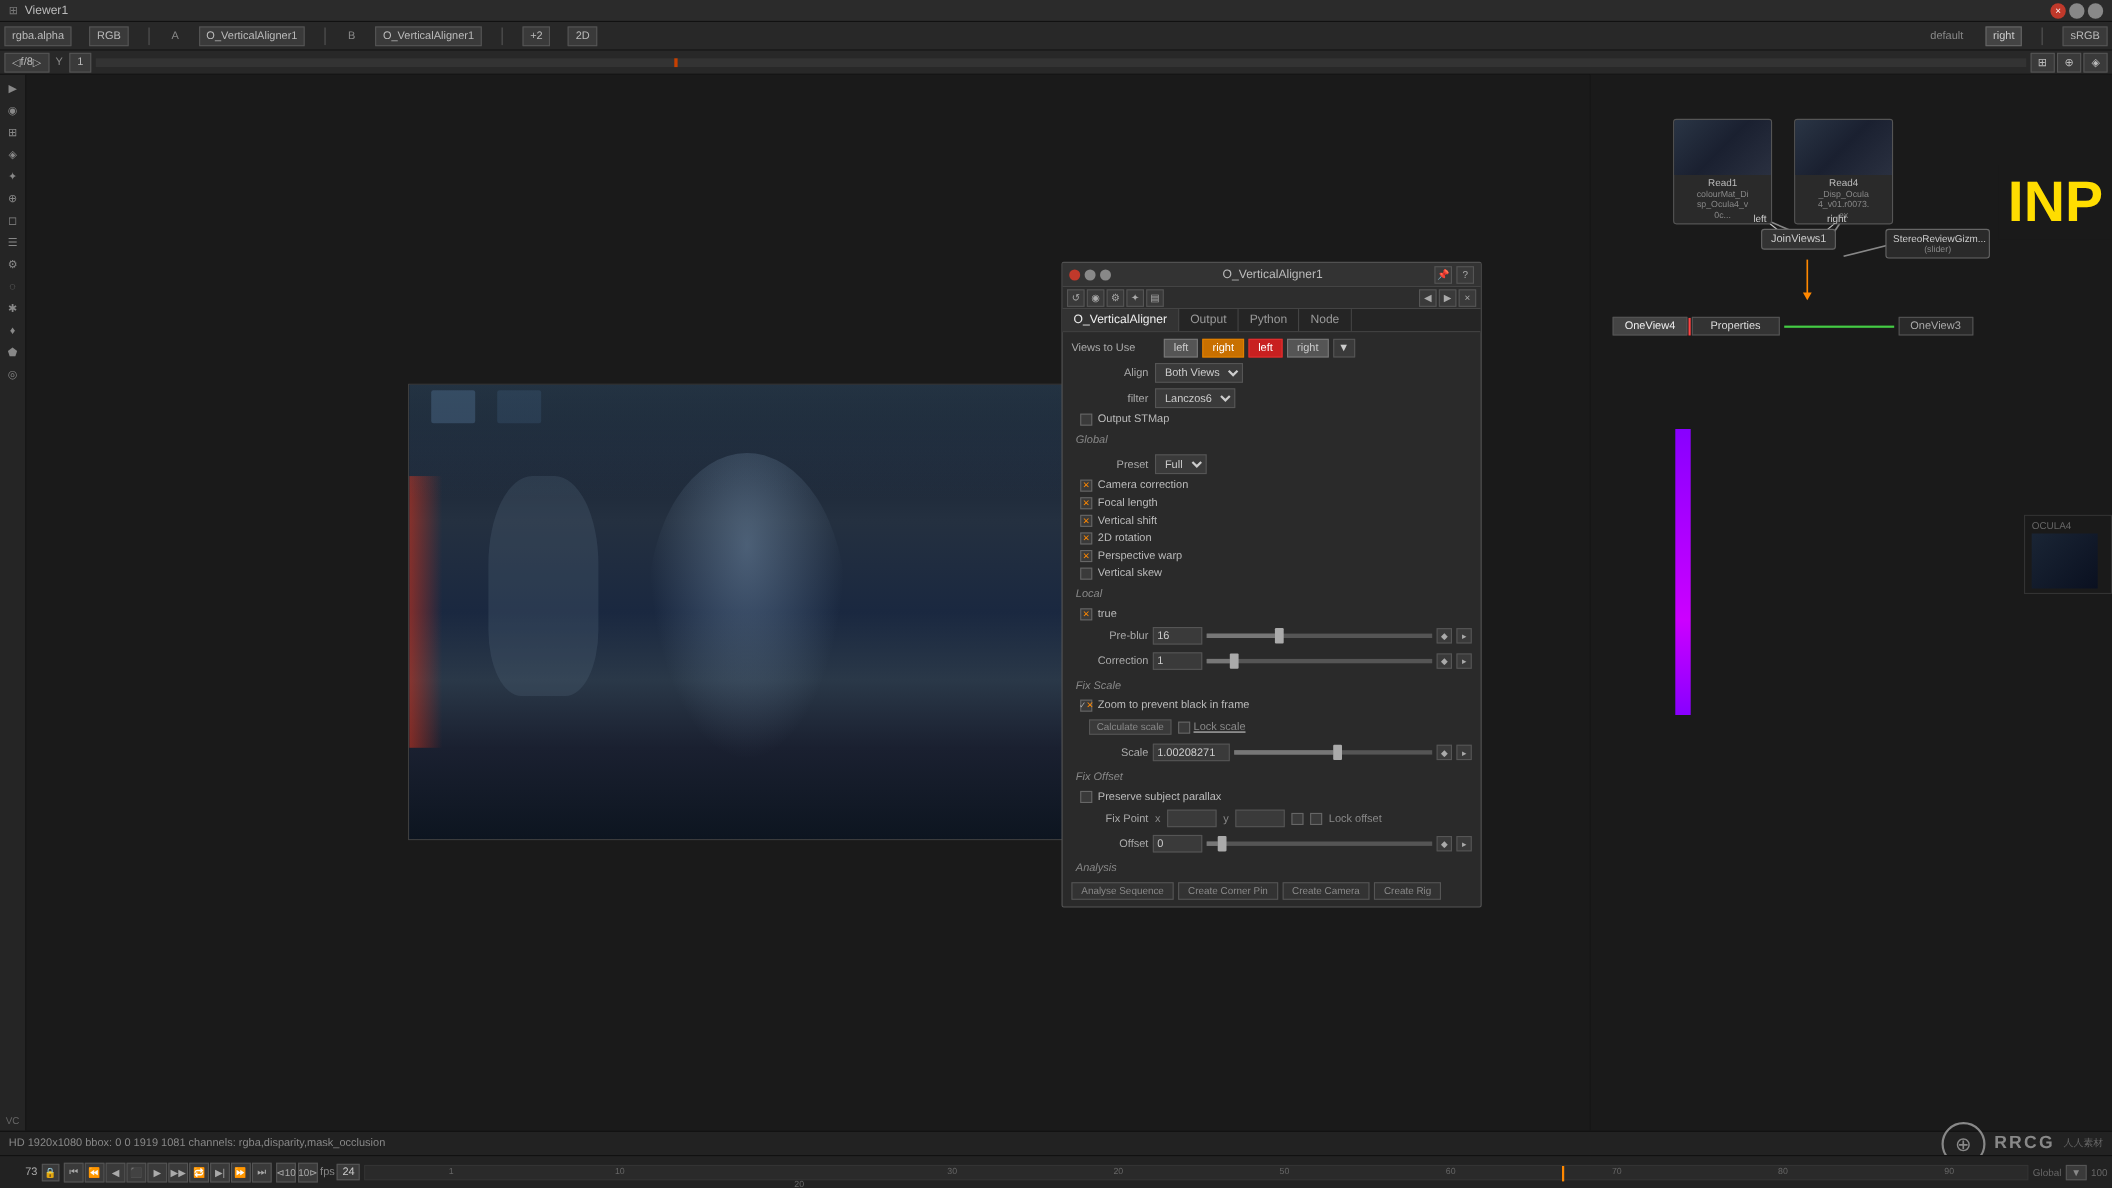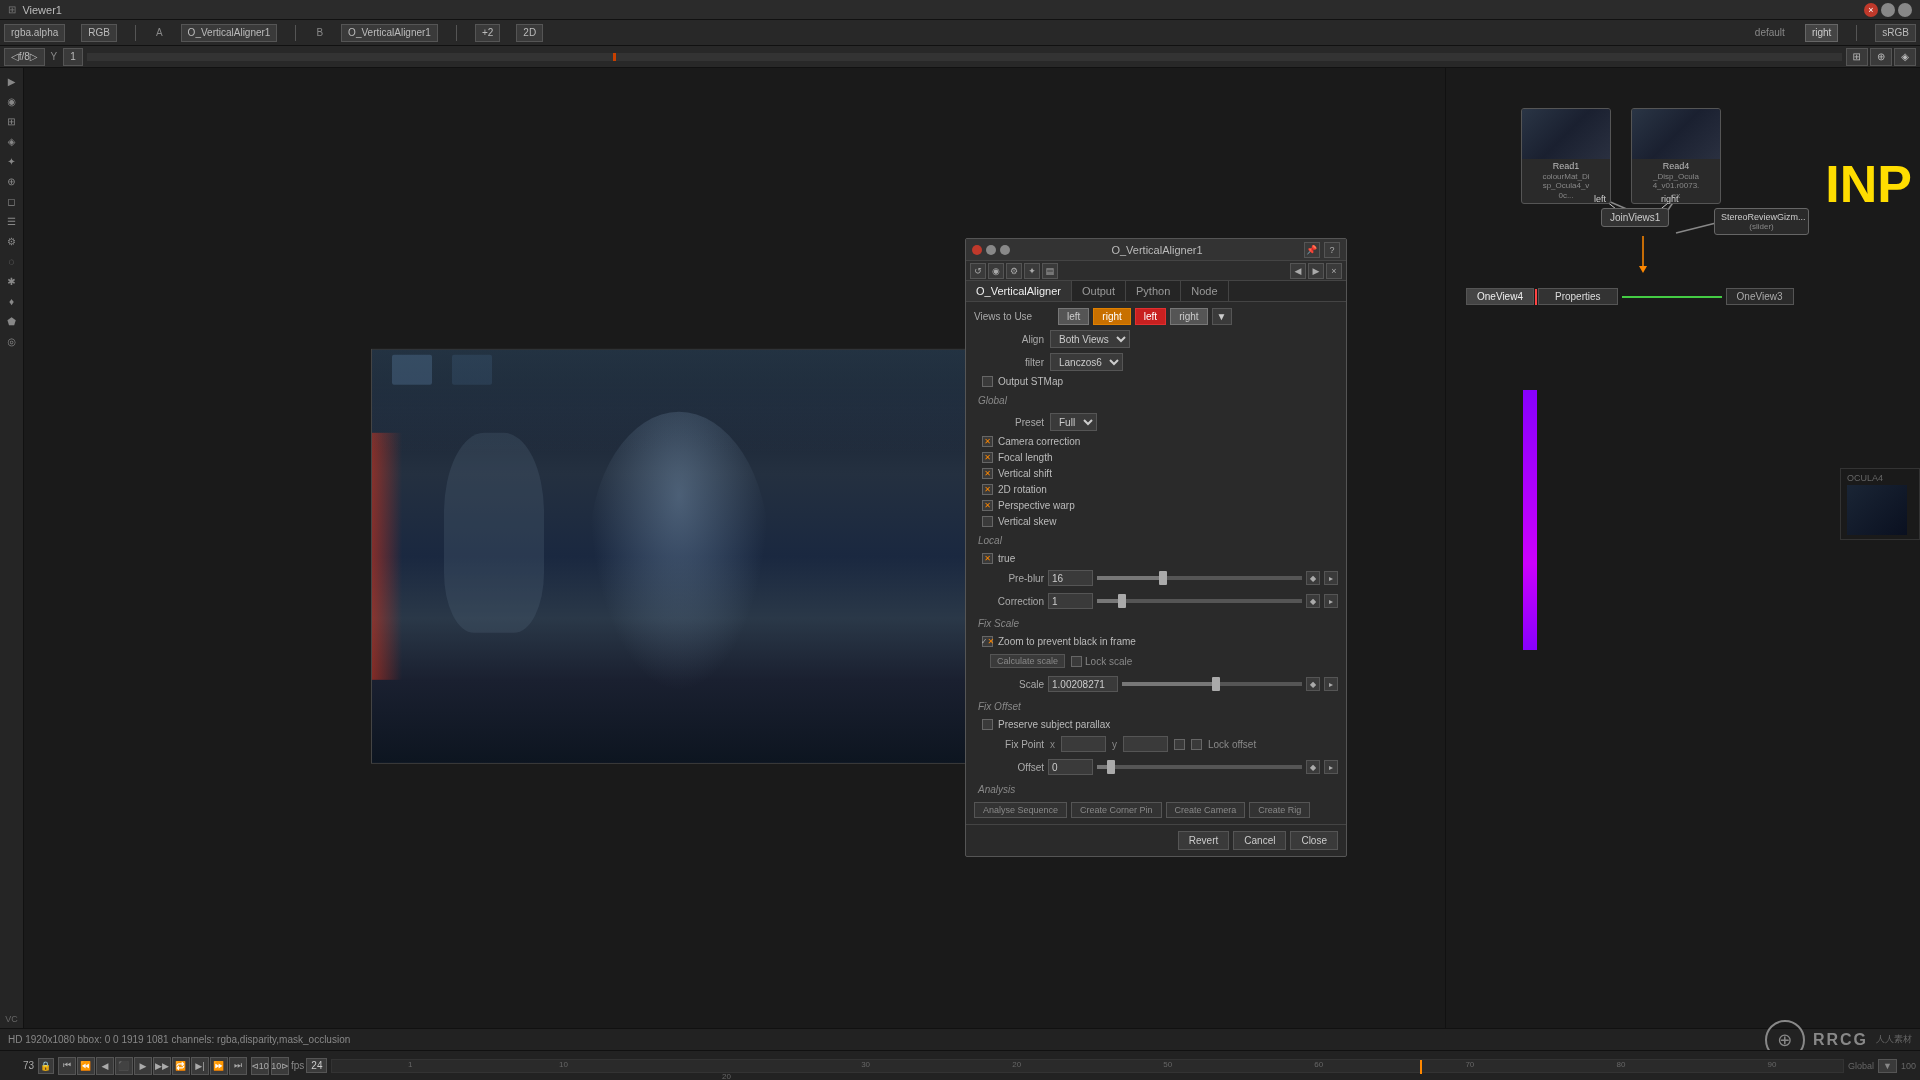--- a/index.html
+++ b/index.html
@@ -868,21 +868,21 @@
 
     <div class="check-row">
       <div class="check-box checked-small" style="position:relative;">
         <span style="font-size:8px;color:#aaa;">✓</span>
       </div>
       <span class="check-label">Zoom to prevent black in frame</span>
     </div>
 
     <div class="prop-row" style="padding-left:16px;gap:6px;">
       <button style="background:#3a3a3a;border:1px solid #555;color:#888;font-size:9px;padding:1px 6px;cursor:pointer;">Calculate scale</button>
-      <div style="display:flex;align-items:center;gap:3px;">
+      <div style="display:flex;align-items:center;gap:3px;text-decoration:underline;">
         <div class="check-box"></div>
         <span style="font-size:10px;color:#888;">Lock scale</span>
       </div>
     </div>
 
     <div class="prop-row slider-row">
       <span class="prop-label">Scale</span>
       <input type="text" class="prop-input" style="width: 70px;" value="1.00208271">
       <div class="prop-slider" style="flex:1;">
         <div class="prop-slider-fill" style="width:50%;"></div>
@@ -928,25 +928,20 @@
     </div>
 
     <div style="display:flex;gap:4px;flex-wrap:wrap;">
       <button style="background:#333;border:1px solid #555;color:#888;font-size:9px;padding:2px 8px;cursor:pointer;">Analyse Sequence</button>
       <button style="background:#333;border:1px solid #555;color:#888;font-size:9px;padding:2px 8px;cursor:pointer;">Create Corner Pin</button>
       <button style="background:#333;border:1px solid #555;color:#888;font-size:9px;padding:2px 8px;cursor:pointer;">Create Camera</button>
       <button style="background:#333;border:1px solid #555;color:#888;font-size:9px;padding:2px 8px;cursor:pointer;">Create Rig</button>
     </div>
   </div>
 
-  <div id="props-buttons">
-    <button class="action-btn">Revert</button>
-    <button class="action-btn">Cancel</button>
-    <button class="action-btn">Close</button>
-  </div>
 </div>
 
 <div id="status-bar">
   <span id="status-text">HD 1920x1080 bbox: 0 0 1919 1081 channels: rgba,disparity,mask_occlusion</span>
   <div style="flex:1;"></div>
 
   <div style="display:flex;align-items:center;gap:8px;">
     <div style="width:40px;height:40px;border:2px solid #888;border-radius:50%;display:flex;align-items:center;justify-content:center;color:#888;font-size:18px;">⊕</div>
     <span style="font-size:16px;font-weight:bold;color:#888;letter-spacing:2px;">RRCG</span>
     <span style="font-size:9px;color:#666;">人人素材</span>

